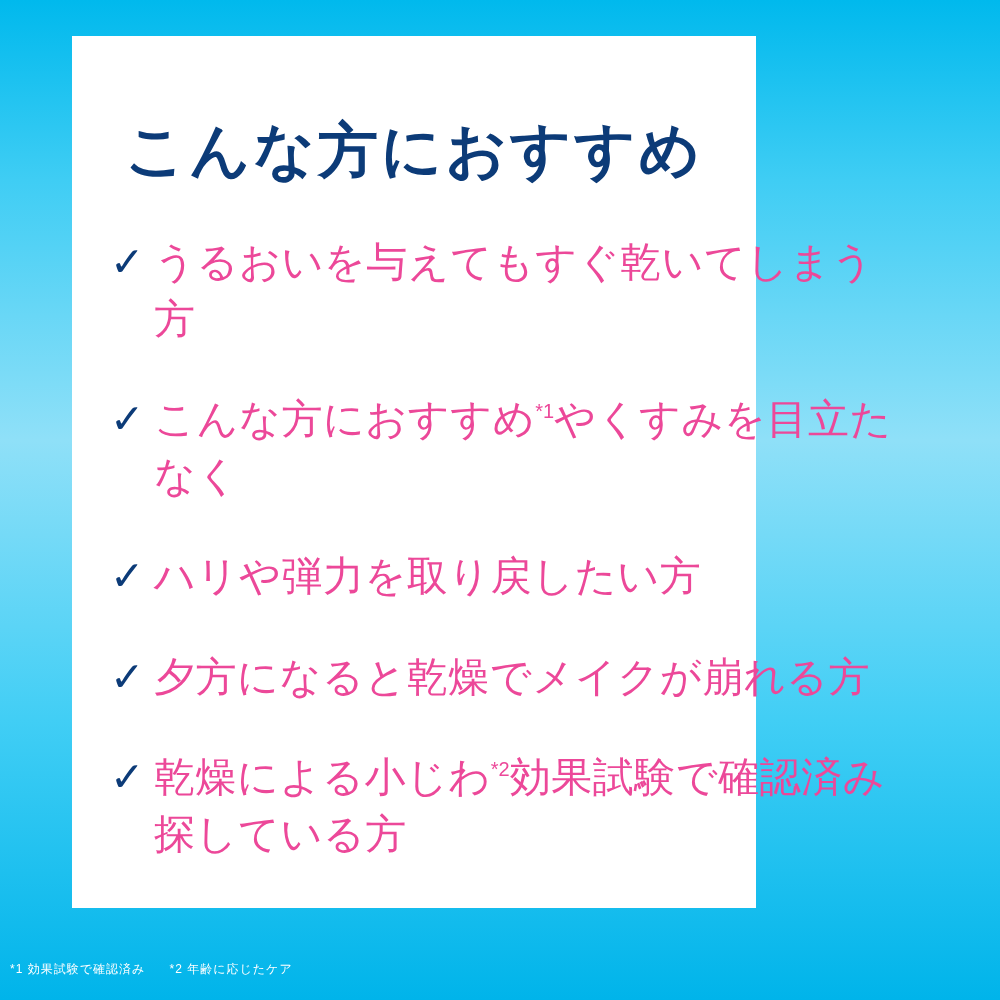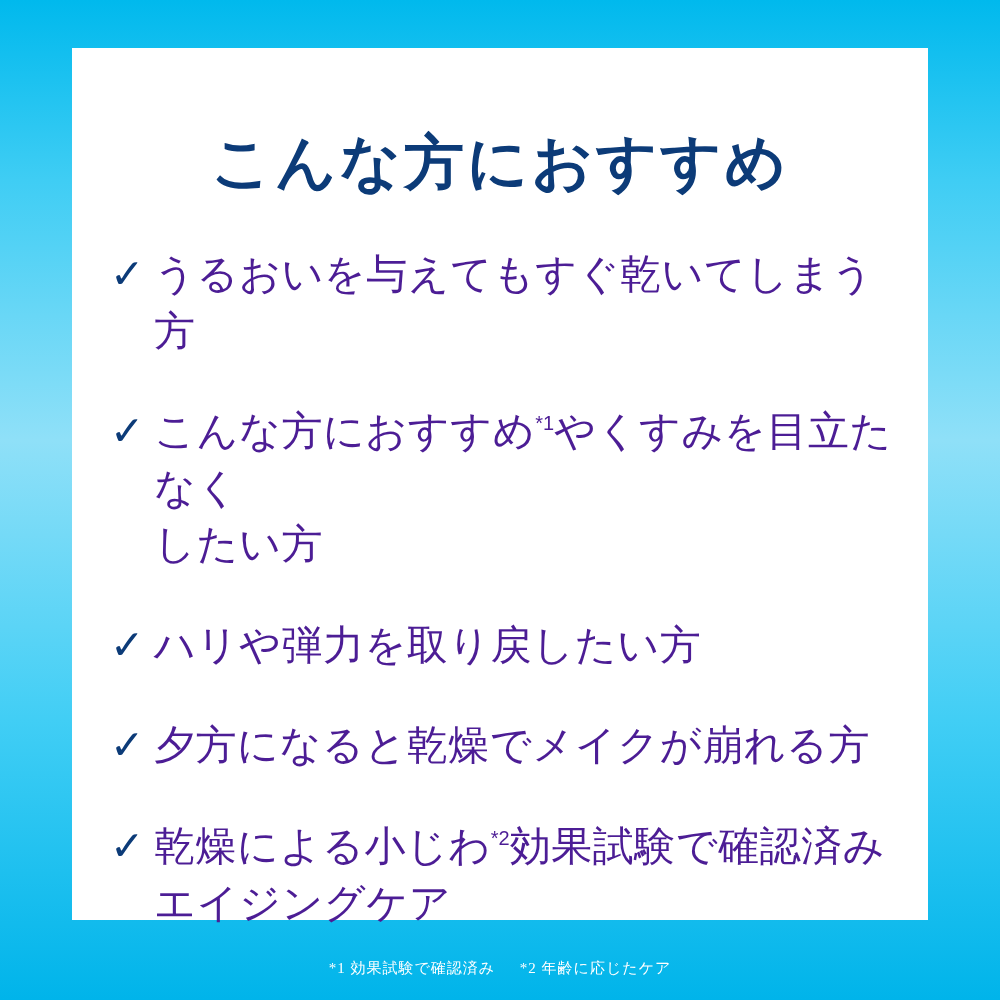--- a/index.html
+++ b/index.html
@@ -18,22 +18,22 @@
     position: relative;
     width: 1000px;
     height: 1000px;
     background: linear-gradient(180deg, #00b9ed 0%, #3fcdf4 18%, #8fe0f8 44%, #41cef5 72%, #00b4ea 100%);
     box-sizing: border-box;
   }
 
   .card {
     position: absolute;
     left: 72px;
-    top: 48px;
-    width: 856px;
+    top: 36px;
+    width: 684px;
     height: 872px;
     background: #ffffff;
     box-sizing: border-box;
   }
 
   .headline {
     position: absolute;
     top: 82px;
     left: 0;
     width: 100%;
@@ -62,43 +62,41 @@
     color: #0c3b78;
     font-size: 41px;
     line-height: 1.38;
     flex: 0 0 auto;
     width: 44px;
     text-align: left;
     font-weight: 500;
   }
 
   .item-text {
-    color: #4c1d95;
+    color: #ec4899;
     font-size: 41px;
     line-height: 1.38;
     letter-spacing: 0.5px;
     flex: 1 1 auto;
   }
 
   .item-text sup {
     font-size: 20px;
     vertical-align: super;
     letter-spacing: 0;
   }
 
   .footnote {
     position: absolute;
     left: 0;
     bottom: 22px;
     width: 100%;
-    text-align: center;
     color: #ffffff;
-    font-size: 15px;
+    font-size: 12px;
     letter-spacing: 1px;
-    font-family: Liberation Serif, serif;
   }
   .footnote span { margin: 0 10px; }
 </style>
 </head>
 <body>
 
 <div class="poster">
 
   <div class="card">
 
@@ -106,36 +104,36 @@
 
     <div class="list">
 
       <div class="item">
         <span class="check">✓</span>
         <span class="item-text"><span>うるおいを与えてもすぐ乾いてしまう方</span></span>
       </div>
 
       <div class="item">
         <span class="check">✓</span>
-        <span class="item-text"><span>こんな方におすすめ</span><sup>*1</sup><span>やくすみを目立たなく</span><br><span>したい方</span></span>
+        <span class="item-text"><span>こんな方におすすめ</span><sup>*1</sup><span>やくすみを目立たなく</span><br></span>
       </div>
 
       <div class="item">
         <span class="check">✓</span>
         <span class="item-text"><span>ハリや弾力を取り戻したい方</span></span>
       </div>
 
       <div class="item">
         <span class="check">✓</span>
         <span class="item-text"><span>夕方になると乾燥でメイクが崩れる方</span></span>
       </div>
 
       <div class="item">
         <span class="check">✓</span>
-        <span class="item-text"><span>乾燥による小じわ</span><sup>*2</sup><span>効果試験で確認済み</span><br><span>エイジングケア</span></span>
+        <span class="item-text"><span>乾燥による小じわ</span><sup>*2</sup><span>効果試験で確認済み</span><br><span>探している方</span></span>
       </div>
 
     </div>
   </div>
 
   <div class="footnote">
     <span>*1 効果試験で確認済み</span>
     <span>*2 年齢に応じたケア</span>
   </div>
 

